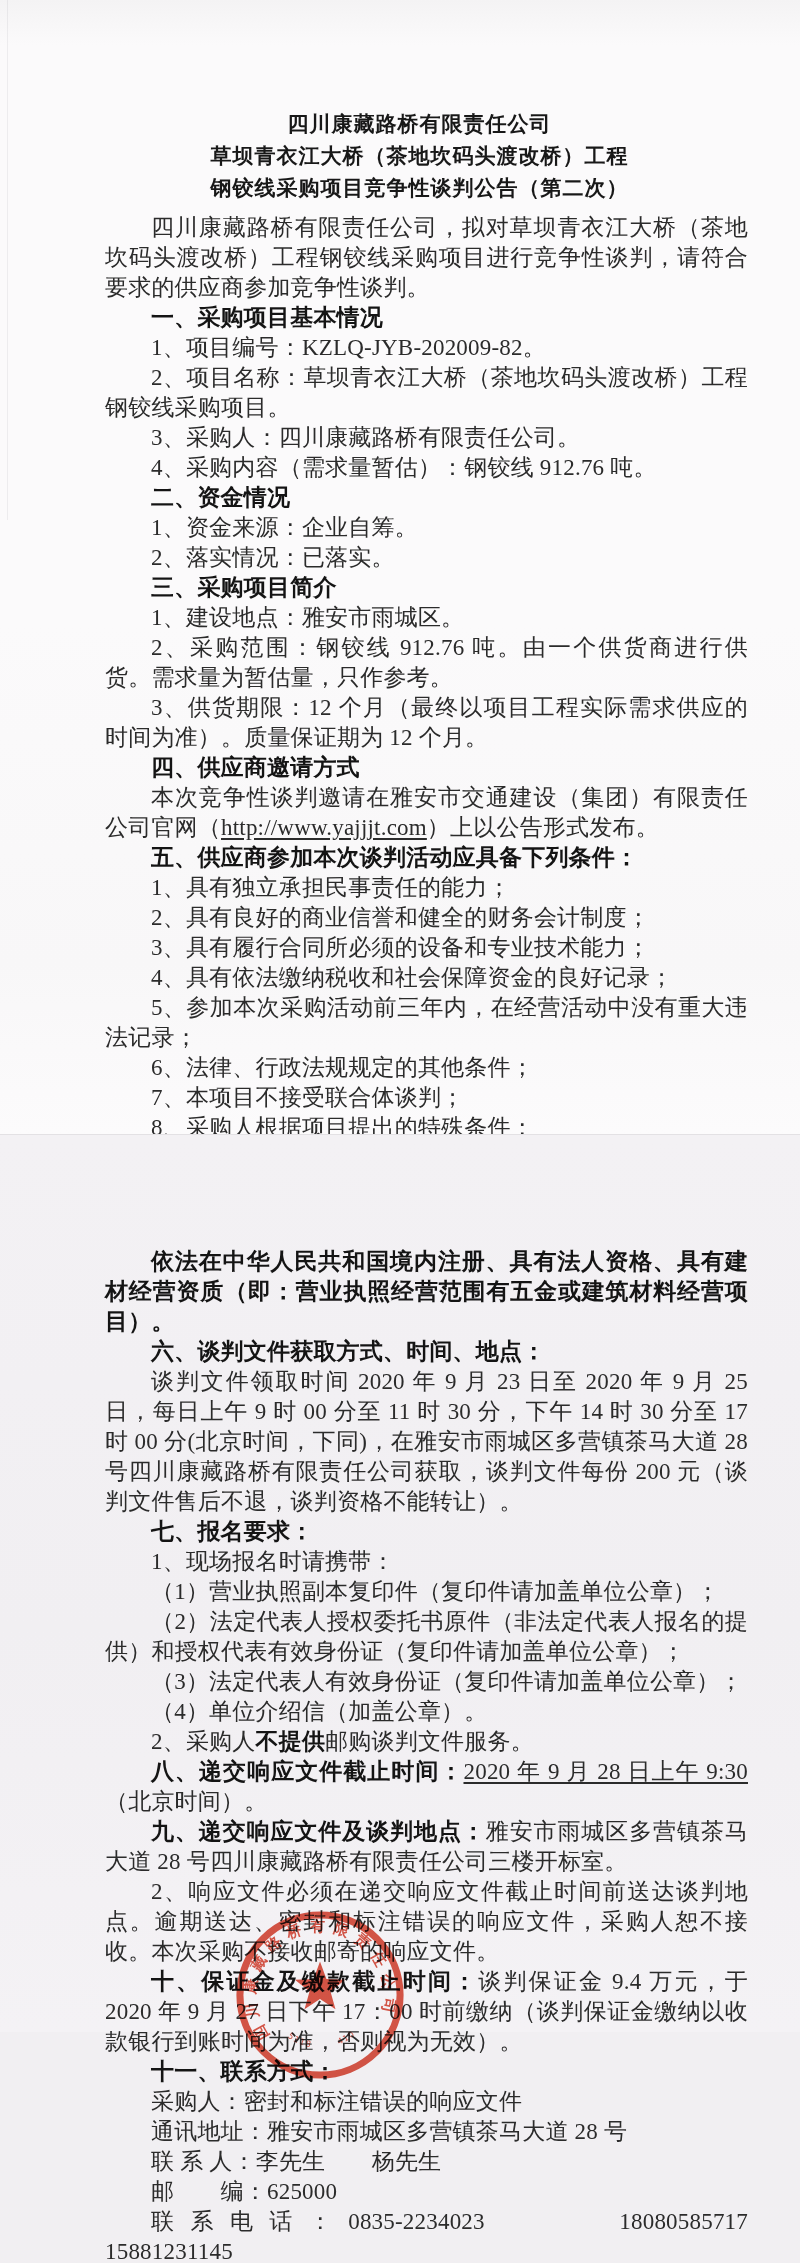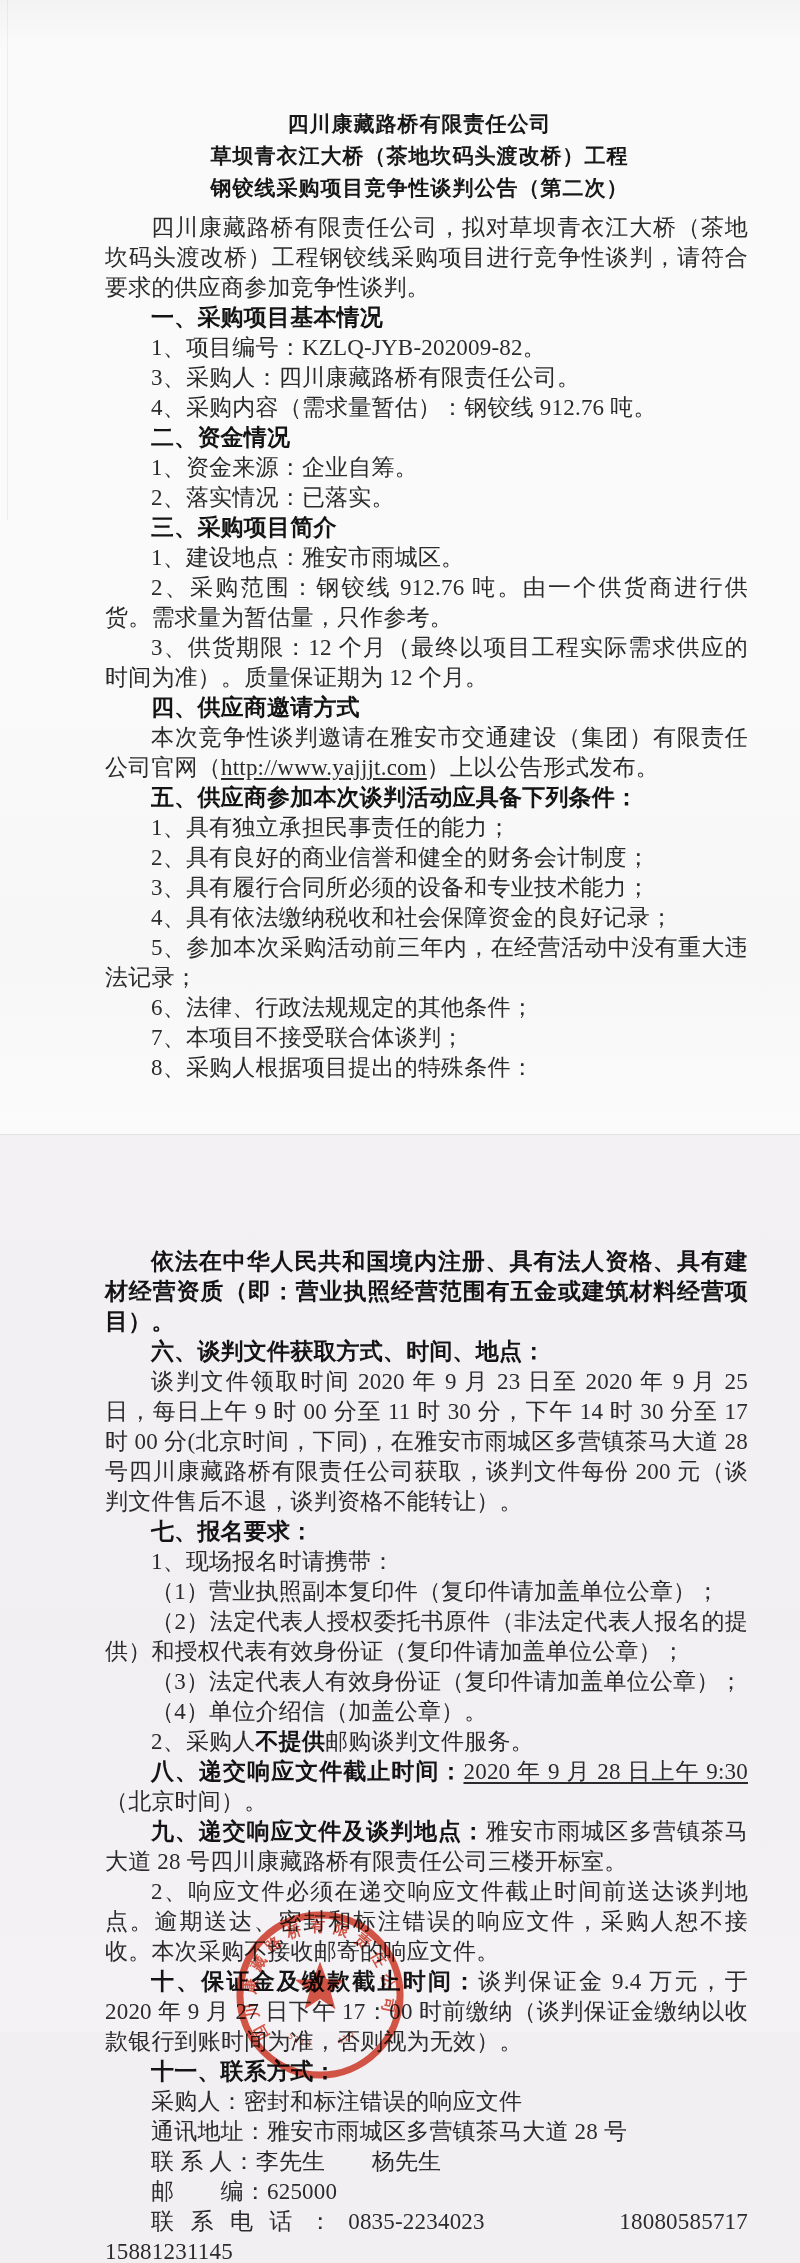--- a/index.html
+++ b/index.html
@@ -89,20 +89,21 @@
     <div class="content">
       <div class="title-block">
         <div class="title-line">四川康藏路桥有限责任公司</div>
         <div class="title-line">草坝青衣江大桥（茶地坎码头渡改桥）工程</div>
         <div class="title-line">钢铰线采购项目竞争性谈判公告（第二次）</div>
       </div>
       <div>
           <p class="para"><span>四川康藏路桥有限责任公司，拟对草坝青衣江大桥（茶地坎码头渡改桥）工程钢铰线采购项目进行竞争性谈判，请符合要求的供应商参加竞争性谈判。</span></p>
           <p class="para"><span class="b">一、采购项目基本情况</span></p>
           <p class="para"><span>1、项目编号：KZLQ-JYB-202009-82。</span></p>
+          <p class="para"><span>2、项目名称：草坝青衣江大桥（茶地坎码头渡改桥）工程钢铰线采购项目。</span></p>
           <p class="para"><span>3、采购人：四川康藏路桥有限责任公司。</span></p>
           <p class="para"><span>4、采购内容（需求量暂估）：钢铰线 912.76 吨。</span></p>
           <p class="para"><span class="b">二、资金情况</span></p>
           <p class="para"><span>1、资金来源：企业自筹。</span></p>
           <p class="para"><span>2、落实情况：已落实。</span></p>
           <p class="para"><span class="b">三、采购项目简介</span></p>
           <p class="para"><span>1、建设地点：雅安市雨城区。</span></p>
           <p class="para"><span>2、采购范围：钢铰线 912.76 吨。由一个供货商进行供货。需求量为暂估量，只作参考。</span></p>
           <p class="para"><span>3、供货期限：12 个月（最终以项目工程实际需求供应的时间为准）。质量保证期为 12 个月。</span></p>
           <p class="para"><span class="b">四、供应商邀请方式</span></p>

